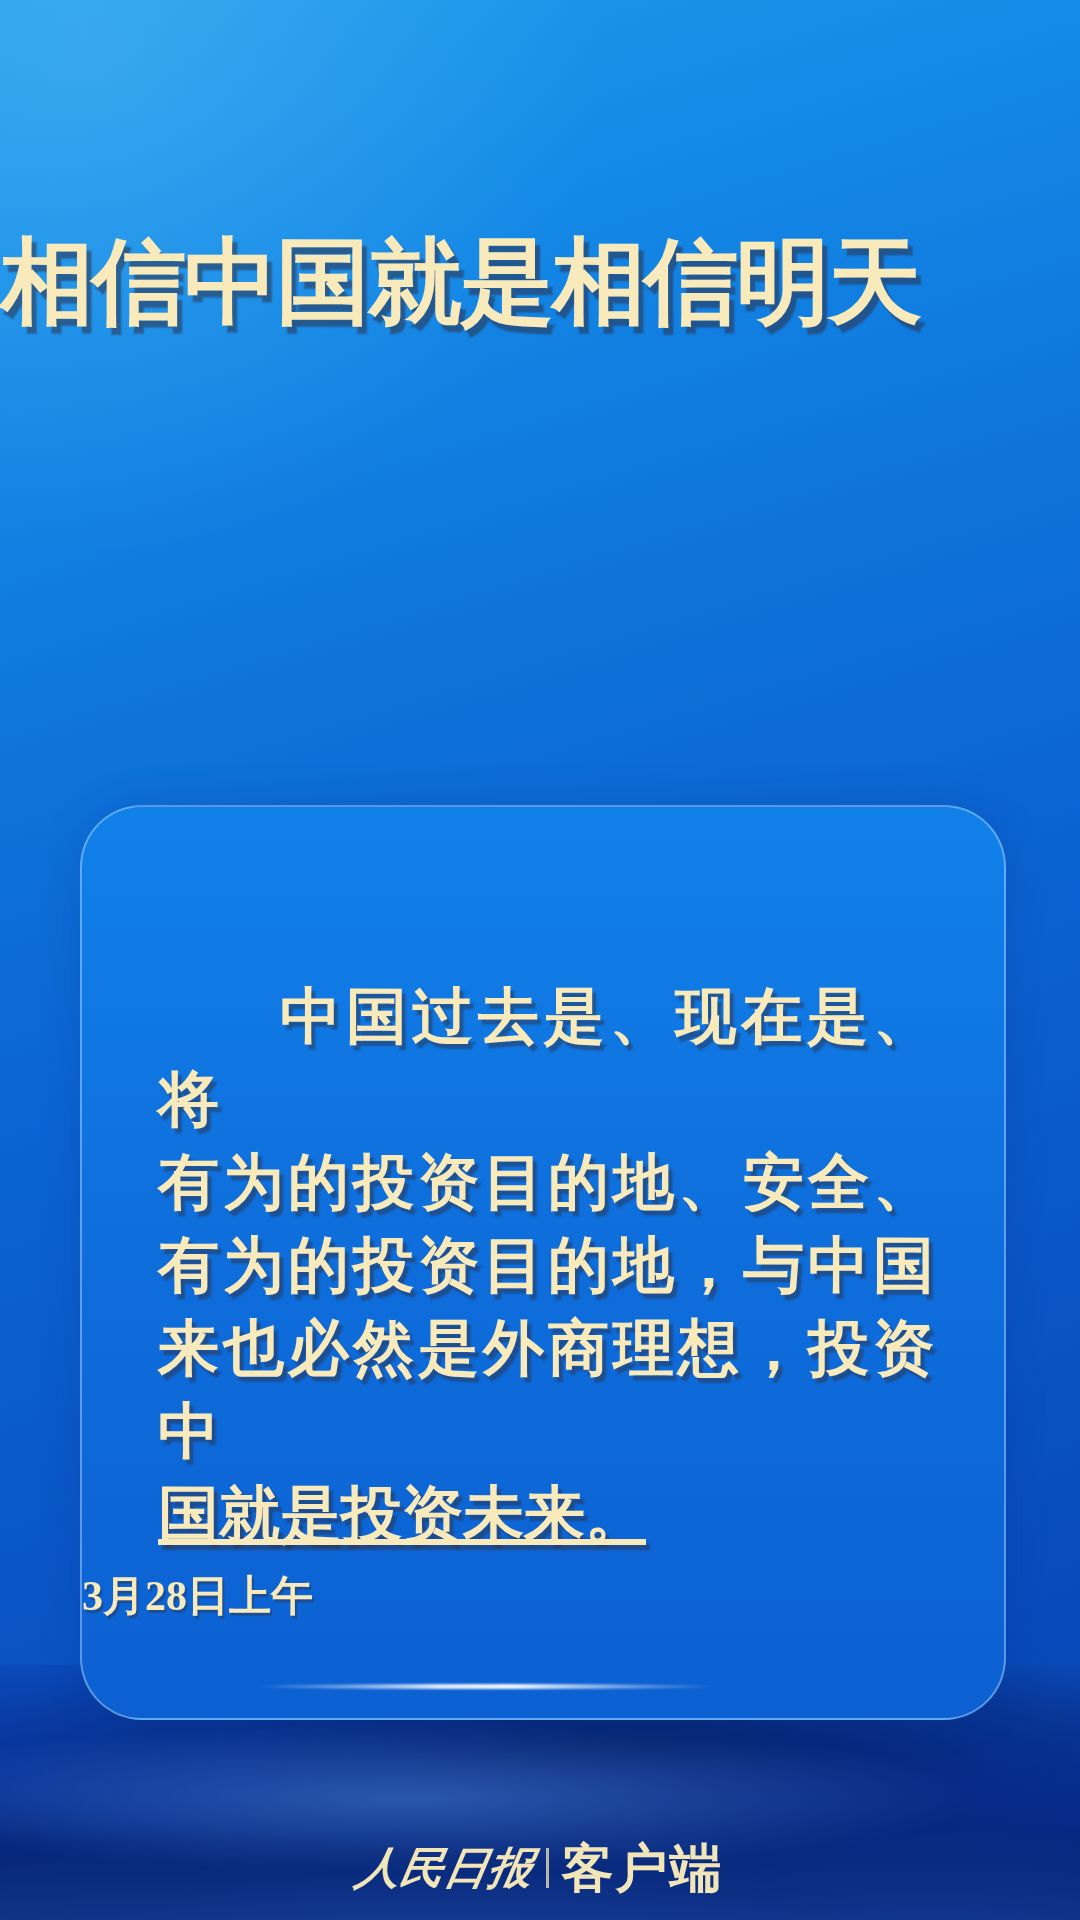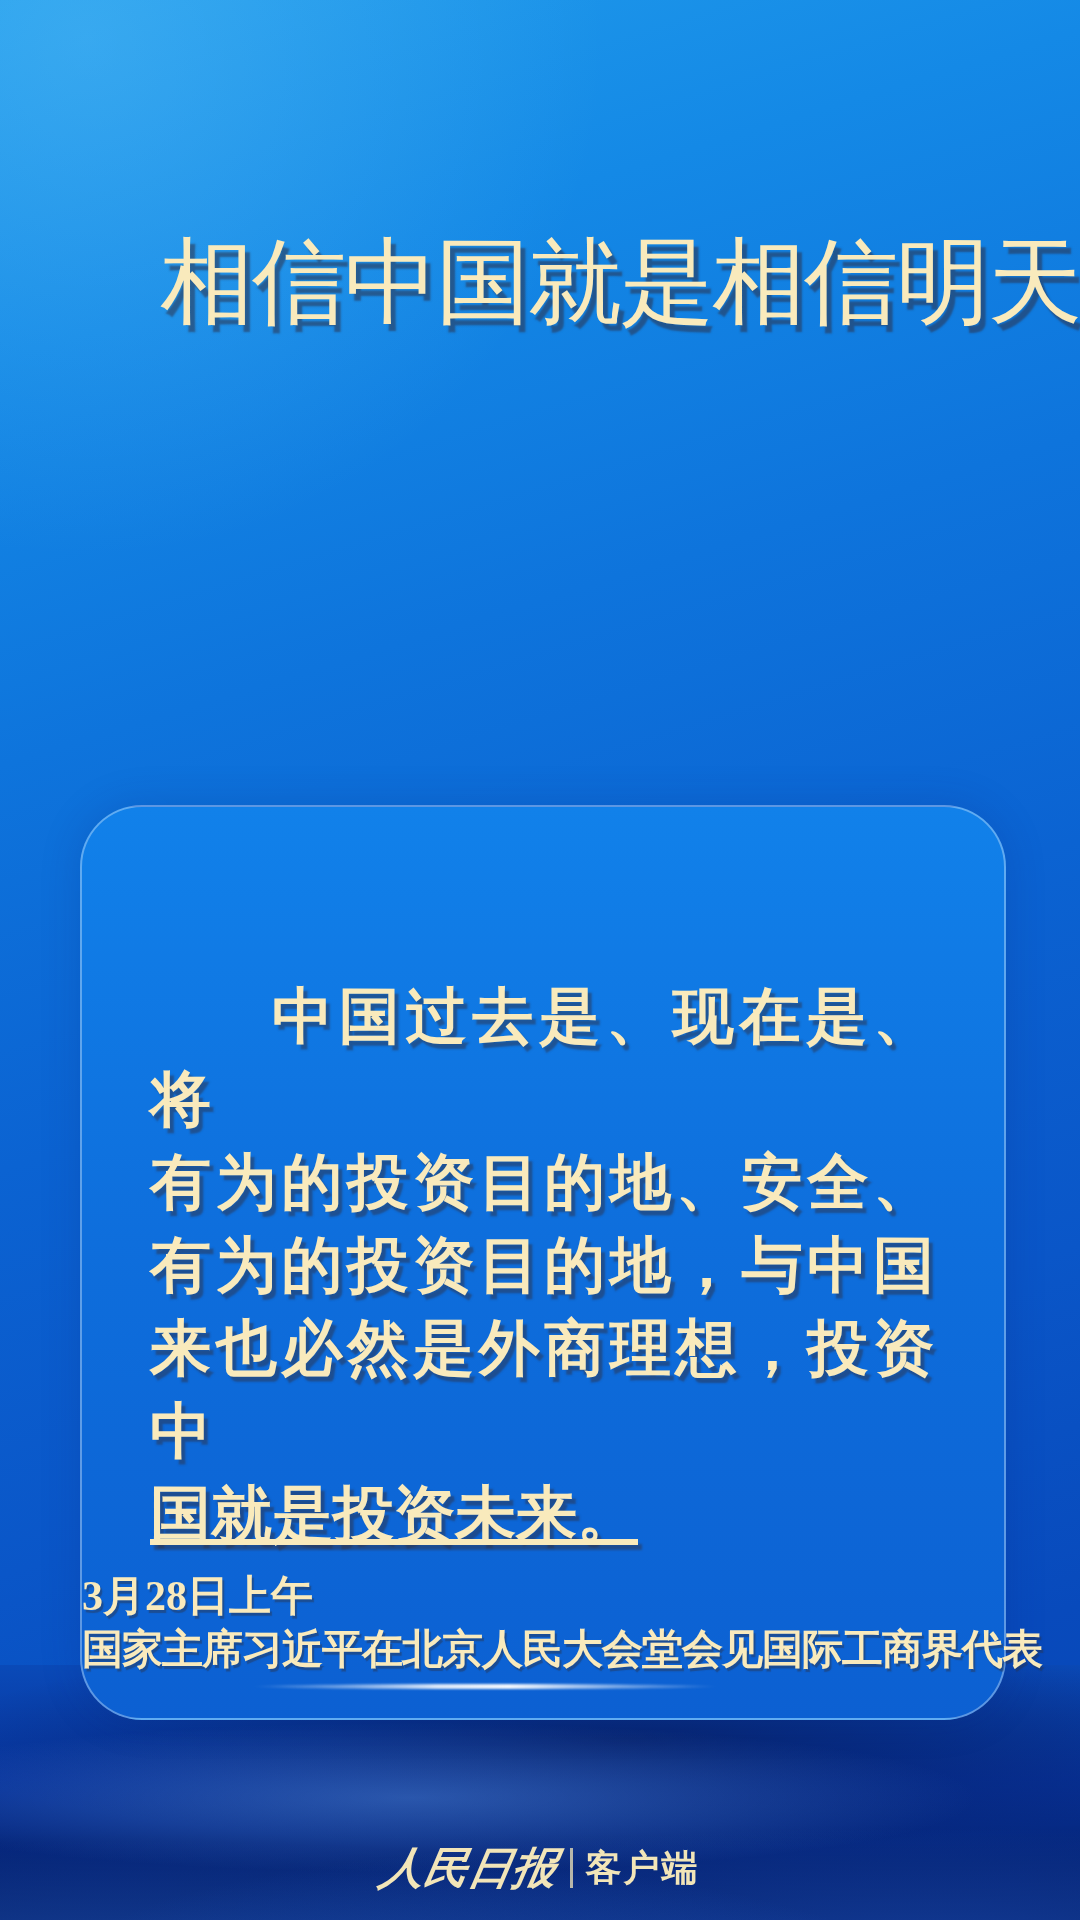--- a/index.html
+++ b/index.html
@@ -28,25 +28,25 @@
       radial-gradient(95% 62% at 58% 30%, rgba(6,22,80,0.62), rgba(6,22,80,0) 68%),
       radial-gradient(130% 80% at 86% 112%, rgba(35,95,215,0.50), rgba(35,95,215,0) 60%),
       linear-gradient(180deg, #0a4ab8 0%, #07329a 45%, #052373 78%, #041c60 100%);
   }
   
   .title {
     position: absolute;
     top: 226px;
     left: 0;
     width: 100%;
-    text-align: right;
+    text-align: left;
     color: #f9eabc;
     font-size: 94px;
     line-height: 113px;
-    font-weight: 400;
+    font-weight: 700;
     letter-spacing: -2px;
     text-shadow: 5px 7px 2px rgba(45,50,72,0.55);
     white-space: nowrap;
   }
   
   .card {
     position: absolute;
     left: 80px;
     top: 805px;
     width: 926px;
@@ -64,20 +64,21 @@
     right: 70px;
     color: #f9eabc;
     font-size: 61px;
     line-height: 83px;
     font-weight: 700;
     text-shadow: 4px 5px 2px rgba(45,50,72,0.50);
   }
   .quote .line {
     text-align: justify;
     text-align-last: justify;
+    margin-left: 8px;
   }
   .quote .line.first { text-indent: 2em; }
   .quote .line.last  { text-align-last: left; text-decoration: underline; }
   .date-line {
     position: absolute;
     top: 764px;
     left: 0;
     width: 100%;
     color: #f9eabc;
     font-size: 42px;
@@ -129,21 +130,21 @@
     font-weight: 700;
     transform: skewX(-10deg);
     font-family: "DejaVu Serif", serif;
   }
   .brand-divider {
     width: 3px;
     height: 40px;
     background: rgba(242,229,184,0.75);
   }
   .brand-client {
-    font-size: 36px;
+    font-size: 52px;
     line-height: 44px;
     font-weight: 700;
     letter-spacing: 2px;
     font-family: "Liberation Sans", "DejaVu Sans", sans-serif;
   }
 </style>
 </head>
 <body>
 
 <div class="poster">
@@ -156,21 +157,20 @@
 
   <div class="card">
     <div class="quote">
       <div class="line first">中国过去是、现在是、将</div>
       <div class="line">有为的投资目的地、安全、</div>
       <div class="line">有为的投资目的地，与中国</div>
       <div class="line">来也必然是外商理想，投资中</div>
       <div class="line last">国就是投资未来。</div>
     </div>
     <div class="date-line">3月28日上午</div>
-    <div class="attr-line">国家主席习近平在北京人民大会堂会见国际工商界代表</div>
   </div>
 
   <div class="streak"></div>
 
   <div class="footer">
     <span class="brand-script">人民日报</span>
     <span class="brand-divider"></span>
     <span class="brand-client">客户端</span>
   </div>
 

